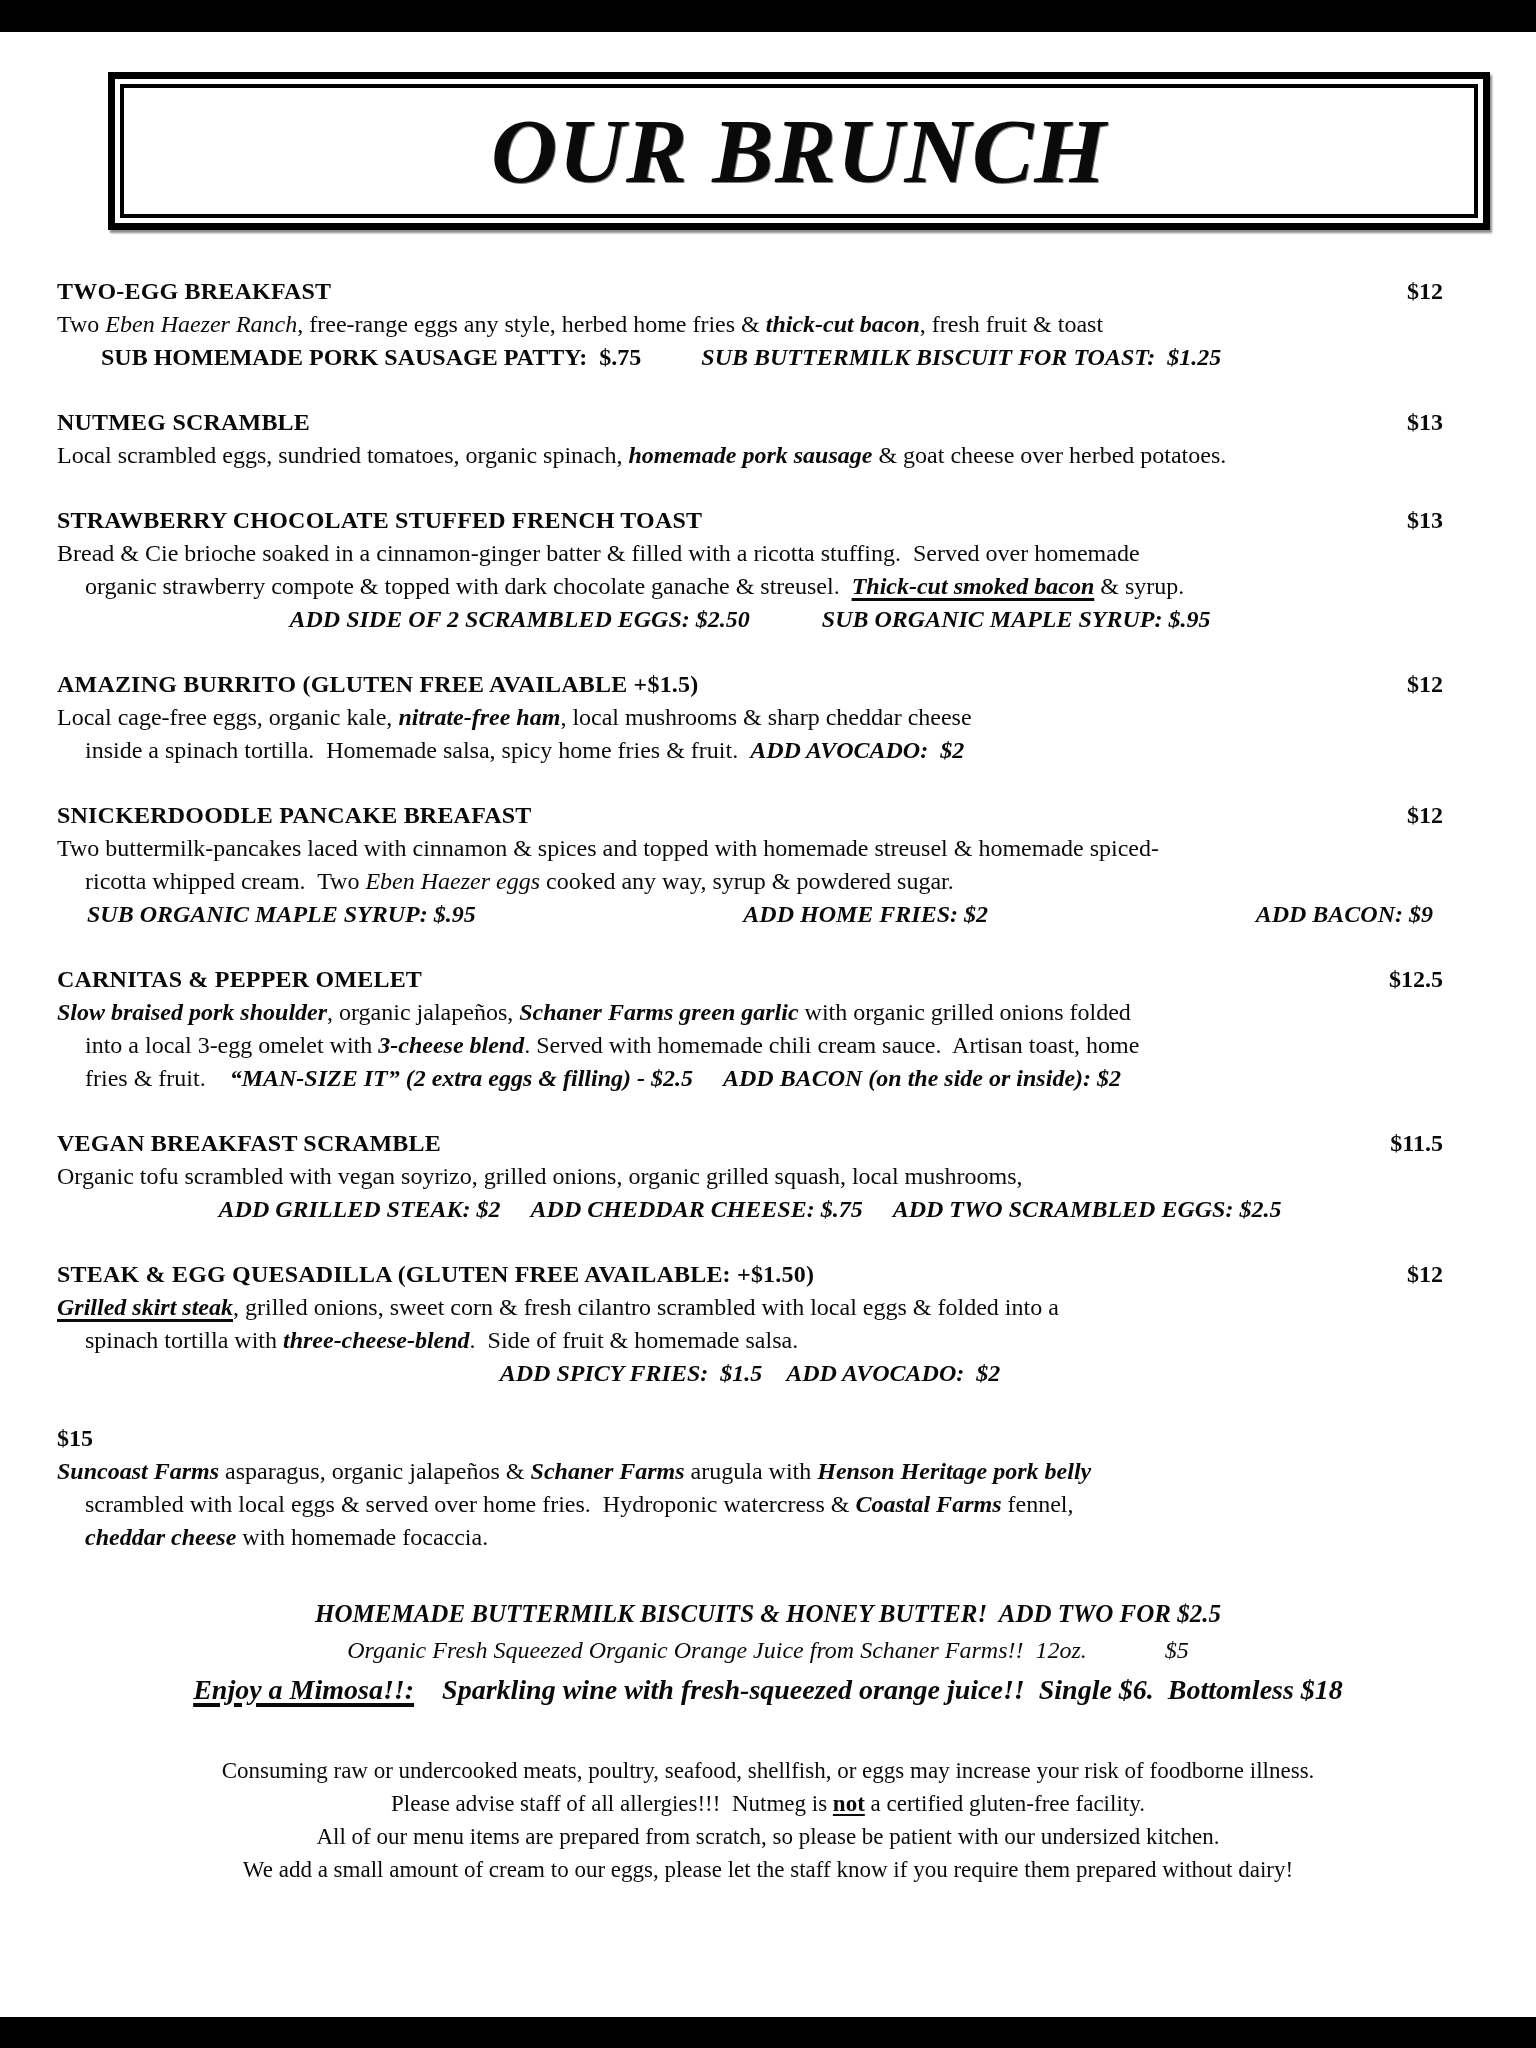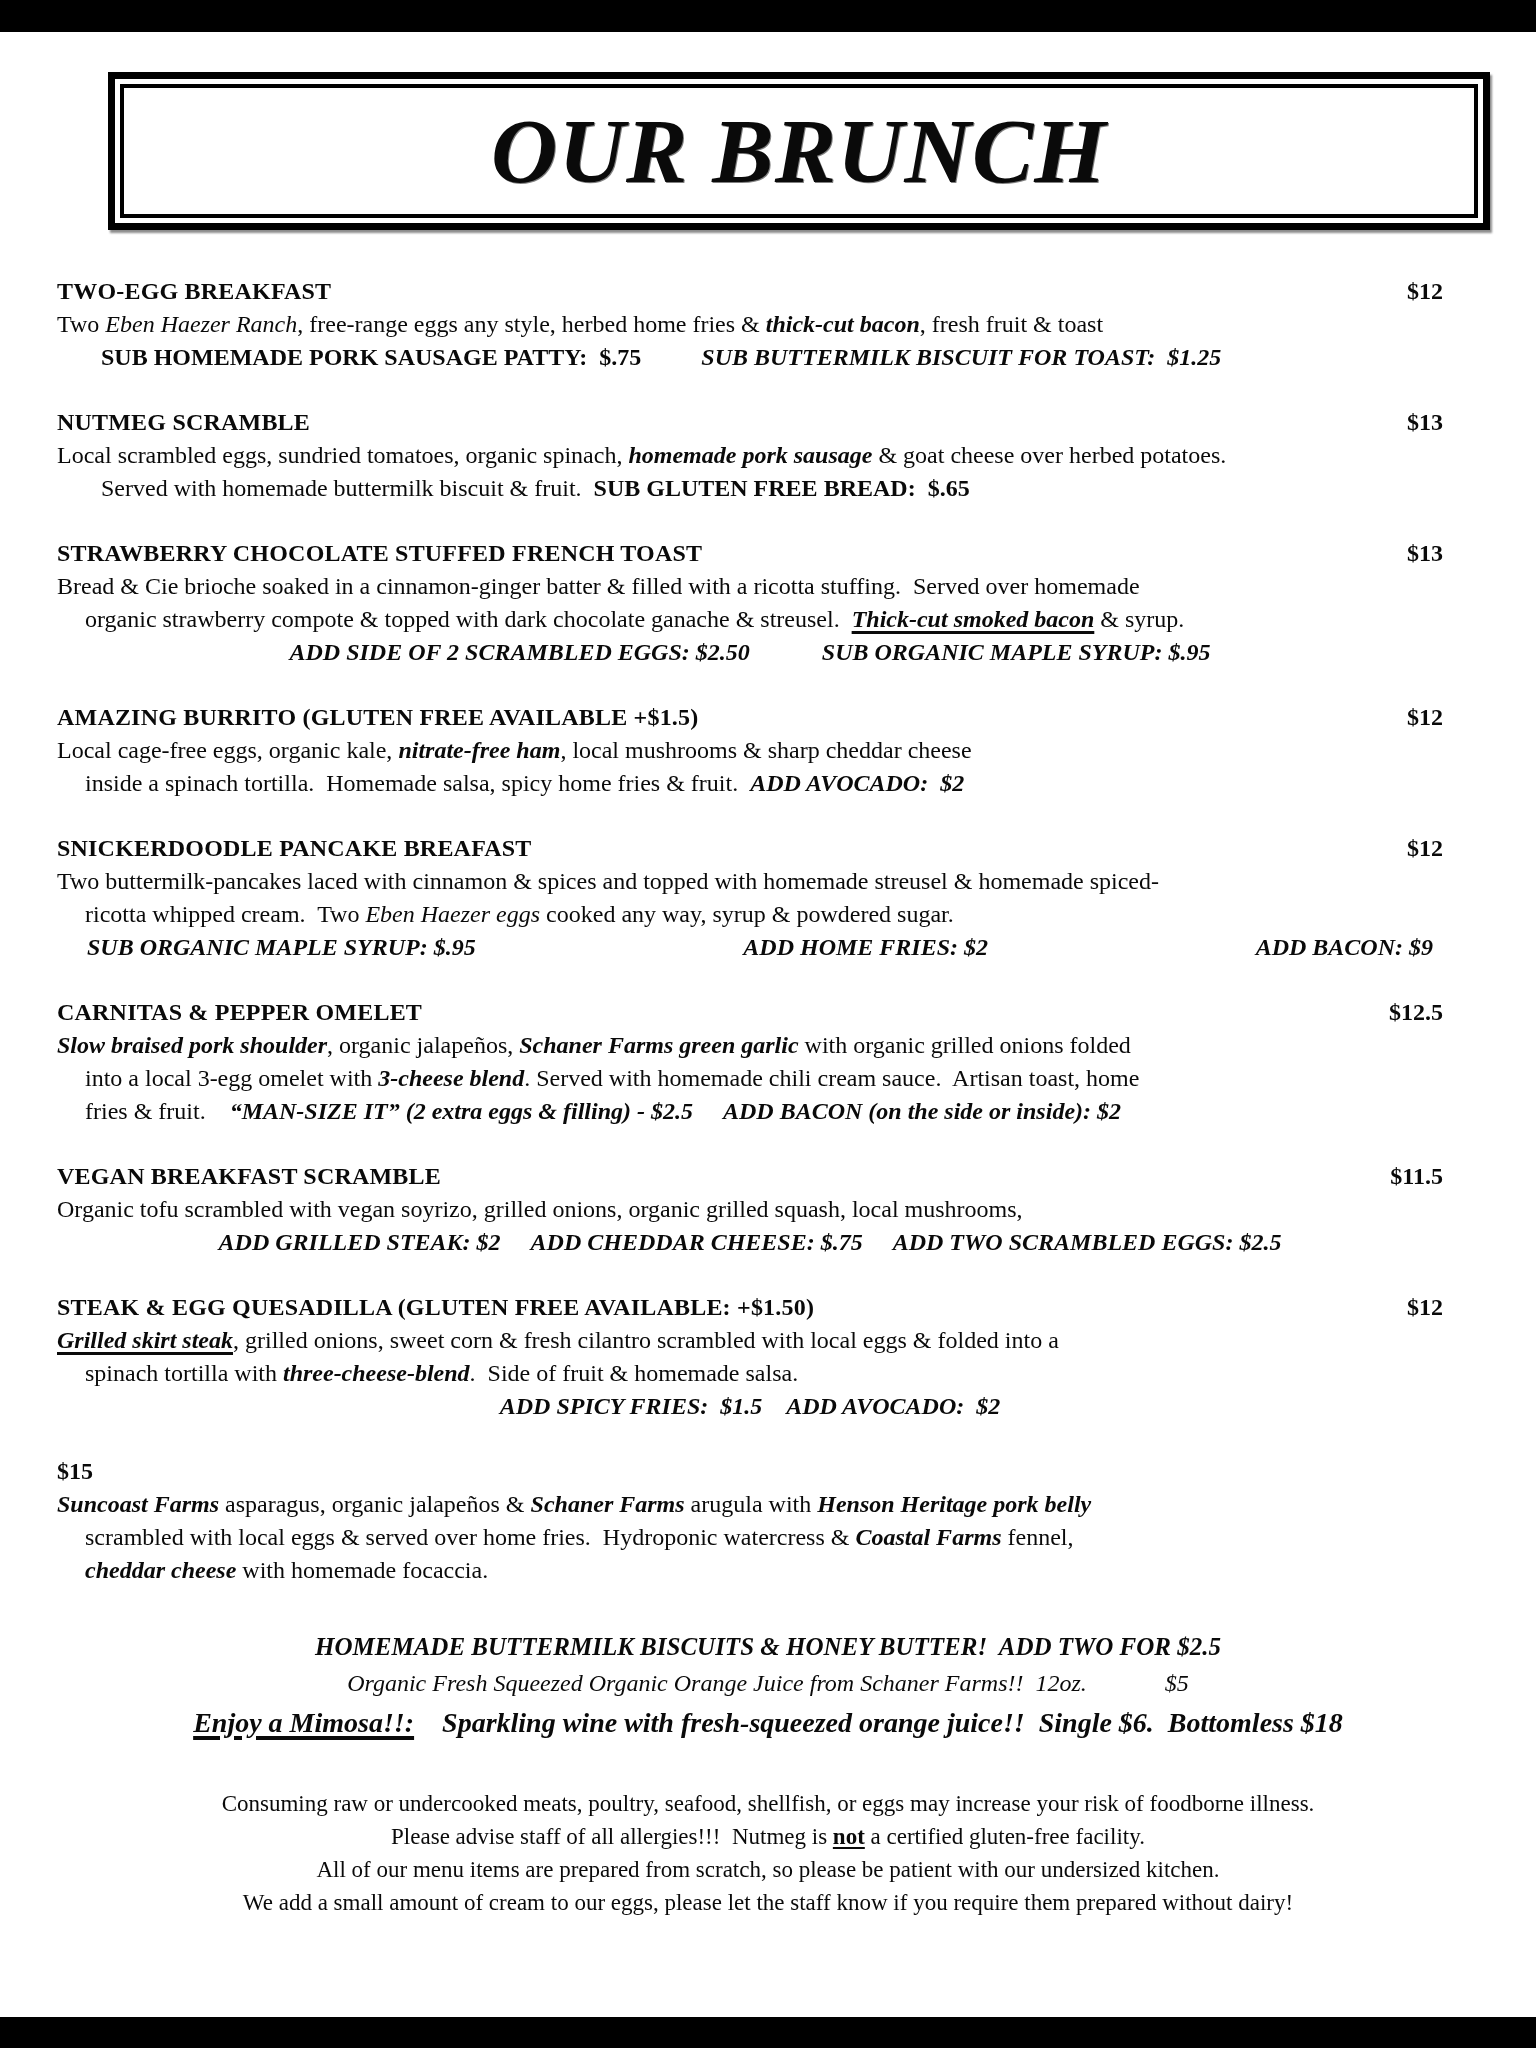--- a/index.html
+++ b/index.html
@@ -89,21 +89,20 @@
 
   <div class="menu">
       <div class="menu-item">
         <div class="item-head"><span class="item-name">TWO-EGG BREAKFAST</span><span class="item-price">$12</span></div>
         <div class="line line-left"><span class="seg-r">Two </span><span class="seg-i">Eben Haezer Ranch</span><span class="seg-r">, free-range eggs any style, herbed home fries &amp; </span><span class="seg-bi">thick-cut bacon</span><span class="seg-r">, fresh fruit &amp; toast</span></div>
         <div class="line line-indent2"><span class="seg-b">SUB HOMEMADE PORK SAUSAGE PATTY:  $.75</span><span class="seg-r">          </span><span class="seg-bi">SUB BUTTERMILK BISCUIT FOR TOAST:  $1.25</span></div>
       </div>
       <div class="menu-item">
         <div class="item-head"><span class="item-name">NUTMEG SCRAMBLE</span><span class="item-price">$13</span></div>
         <div class="line line-left"><span class="seg-r">Local scrambled eggs, sundried tomatoes, organic spinach, </span><span class="seg-bi">homemade pork sausage</span><span class="seg-r"> &amp; goat cheese over herbed potatoes.</span></div>
-        <div class="line line-indent2"><span class="seg-r">Served with homemade buttermilk biscuit &amp; fruit.  </span><span class="seg-b">SUB GLUTEN FREE BREAD:  $.65</span></div>
       </div>
       <div class="menu-item">
         <div class="item-head"><span class="item-name">STRAWBERRY CHOCOLATE STUFFED FRENCH TOAST</span><span class="item-price">$13</span></div>
         <div class="line line-left"><span class="seg-r">Bread &amp; Cie brioche soaked in a cinnamon-ginger batter &amp; filled with a ricotta stuffing.  Served over homemade</span></div>
         <div class="line line-indent"><span class="seg-r">organic strawberry compote &amp; topped with dark chocolate ganache &amp; streusel.  </span><span class="seg-biu">Thick-cut smoked bacon</span><span class="seg-r"> &amp; syrup.</span></div>
         <div class="line line-center"><span class="seg-bi">ADD SIDE OF 2 SCRAMBLED EGGS: $2.50</span><span class="seg-r">            </span><span class="seg-bi">SUB ORGANIC MAPLE SYRUP: $.95</span></div>
       </div>
       <div class="menu-item">
         <div class="item-head"><span class="item-name">AMAZING BURRITO (GLUTEN FREE AVAILABLE +$1.5)</span><span class="item-price">$12</span></div>
         <div class="line line-left"><span class="seg-r">Local cage-free eggs, organic kale, </span><span class="seg-bi">nitrate-free ham</span><span class="seg-r">, local mushrooms &amp; sharp cheddar cheese</span></div>

